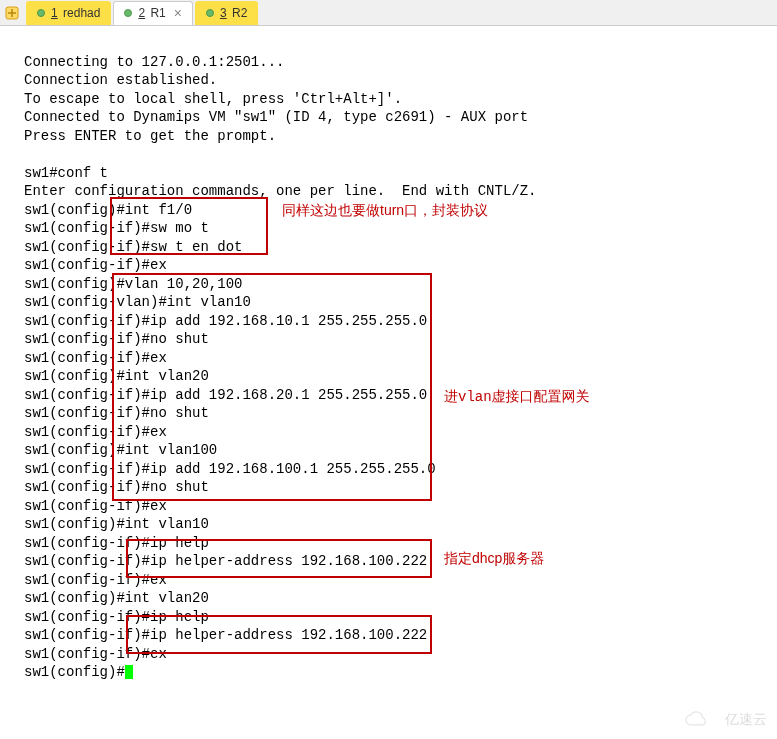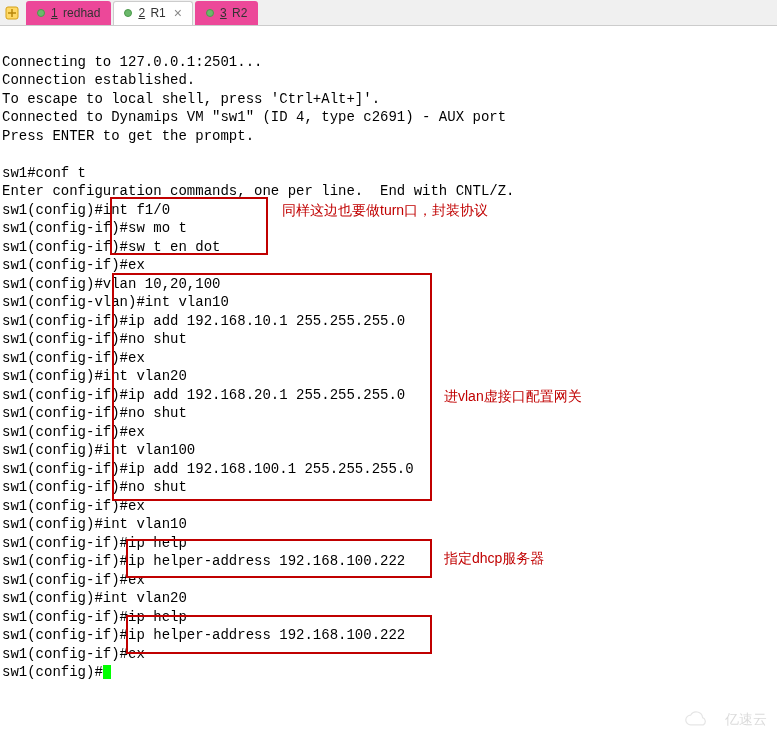--- a/index.html
+++ b/index.html
@@ -32,21 +32,21 @@
     .tab-add svg { width: 14px; height: 14px; }
     .tab {
       display: flex;
       align-items: center;
       padding: 3px 10px;
       border: 1px solid transparent;
       border-bottom: none;
       cursor: pointer;
       margin-right: 2px;
       height: 24px;
-      background: #ec4899;
+      background: #fde047;
       border-radius: 3px 3px 0 0;
     }
     .tab.active {
       background: #fff;
       border-color: #ccc;
     }
     .tab-dot {
       width: 8px;
       height: 8px;
       border-radius: 50%;
@@ -63,20 +63,21 @@
       line-height: 1;
     }
     .terminal {
       font-family: "Courier New", monospace;
       font-size: 14px;
       line-height: 18.5px;
       color: #000;
       padding: 8px 20px 2px 2px;
       white-space: pre;
       position: relative;
+      margin-left: 22px;
     }
     .cursor {
       display: inline-block;
       width: 8px;
       height: 14px;
       background: #00ff00;
       vertical-align: middle;
     }
     .annot {
       position: absolute;
@@ -163,21 +164,21 @@
 sw1(config-if)#ip helper-address 192.168.100.222
 sw1(config-if)#ex
 sw1(config)#<span class="cursor"></span></div>
 
 <div class="redbox" style="left:110px; top:197px; width:158px; height:58px;"></div>
 <div class="redbox" style="left:112px; top:273px; width:320px; height:228px;"></div>
 <div class="redbox" style="left:126px; top:539px; width:306px; height:39px;"></div>
 <div class="redbox" style="left:126px; top:615px; width:306px; height:39px;"></div>
 
 <div class="annot" style="left:282px; top:202px;">同样这边也要做turn口，封装协议</div>
-<div class="annot" style="left:444px; top:388px;">进vlan虚接口配置网关</div>
+<div class="annot" style="left:444px; top:388px;font-family:Liberation Mono, monospace;">进vlan虚接口配置网关</div>
 <div class="annot" style="left:444px; top:550px;">指定dhcp服务器</div>
 
 <div class="watermark">
   <svg viewBox="0 0 40 20">
       <path d="M12 16a6 6 0 010-12 8 8 0 0115 3 5 5 0 011 9H12z" fill="none" stroke="#aaa" stroke-width="1.5"></path>
     </svg>
   <span>亿速云</span>
 </div>
 
 </body></html>

